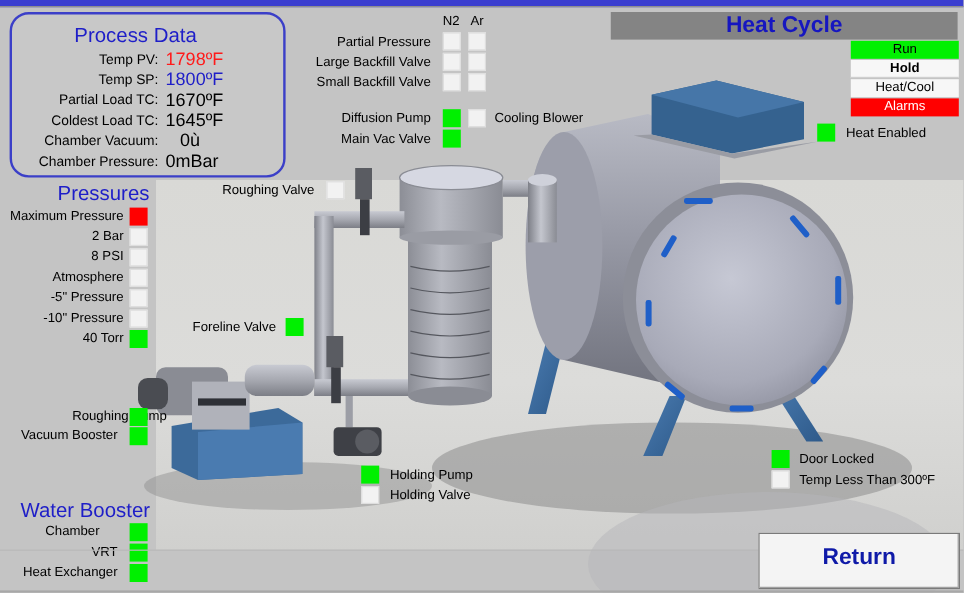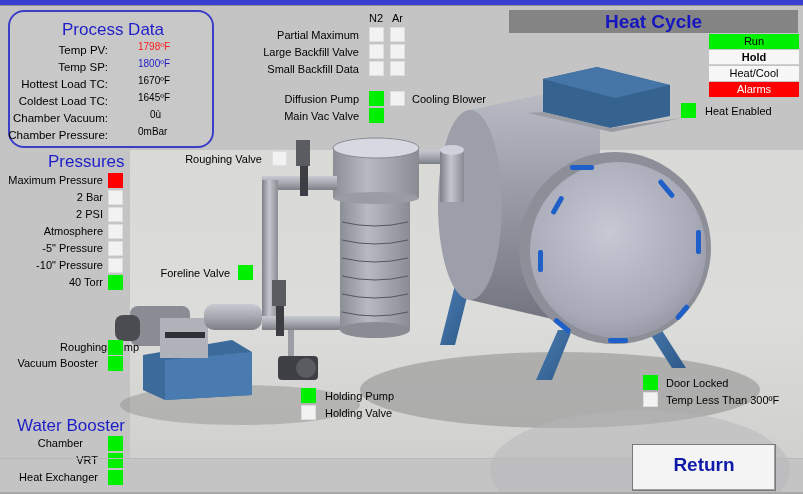--- a/index.html
+++ b/index.html
@@ -3,42 +3,42 @@
 <meta charset="utf-8">
 <style>
   html,body{margin:0;padding:0;}
   body{width:803px;height:494px;position:relative;overflow:hidden;background:#c4c4c4;font-family:"Liberation Sans",sans-serif;color:#000;}
   .abs{position:absolute;}
   .topbar{left:0;top:0;width:803px;height:5px;background:#3a3ed0;border-bottom:1px solid #8f8f8f;}
   .floor{left:130px;top:150px;width:673px;height:308px;background:linear-gradient(180deg,#d9d9d6 0%,#dcdcda 55%,#d0d0ce 100%);}
   .floorline{left:0;top:458px;width:803px;height:1px;background:#b8b8b8;}
   .bottomline{left:0;top:492px;width:803px;height:2px;background:#a8a8a8;}
 
-  .pd-box{left:8px;top:10px;width:202px;height:134px;border:2px solid #3b3fc8;border-radius:16px;background:#c8c8c8;}
+  .pd-box{left:8px;top:10px;width:202px;height:134px;border:2px solid #3b3fc8;border-radius:16px;background:#c8c8c8;padding-left:24px;}
   .pd-title{left:0;width:206px;top:8px;text-align:center;font-size:17px;color:#1e1ec8;}
   .pd-label{right:104px;font-size:11.5px;text-align:right;white-space:nowrap;}
-  .pd-val{left:128px;font-size:10px;white-space:nowrap;}
+  .pd-val{left:128px;font-size:15px;white-space:nowrap;}
 
   .sec-title{font-size:17px;color:#1e1ec8;white-space:nowrap;}
   .lbl{font-size:11px;white-space:nowrap;text-align:right;}
   .lbl-left{font-size:11px;white-space:nowrap;}
   .ind{width:15px;height:15px;box-sizing:border-box;}
   .on{background:#00f000;}
   .off{background:#f2f2f2;border:1px solid #dedede;}
   .alarm{background:#ff0000;}
 
   .hc-bar{left:509px;top:10px;width:289px;height:23px;background:#848484;}
   .hc-title{left:509px;top:10px;width:289px;height:23px;text-align:center;font-size:19px;font-weight:bold;color:#1616c0;line-height:24px;}
   .state{left:709px;width:90px;height:15px;font-size:11px;text-align:center;line-height:15px;box-sizing:border-box;}
   .st-run{background:#00f000;color:#000;}
   .st-hold{background:#f7f7f7;border-bottom:1px solid #cfcfcf;font-weight:bold;}
   .st-heat{background:#f7f7f7;}
   .st-alarm{background:#ff0000;color:#fff;}
 
-  .return-btn{left:632px;top:444px;width:144px;height:47px;background:#f4f4f4;border:1px solid #7a7a7a;box-shadow:inset -1px -1px 0 #a0a0a0;box-sizing:border-box;text-align:center;line-height:40px;font-size:19px;font-weight:bold;color:#0f1aa8;cursor:pointer;}
+  .return-btn{left:632px;top:444px;width:168px;height:47px;background:#f4f4f4;border:1px solid #7a7a7a;box-shadow:inset -1px -1px 0 #a0a0a0;box-sizing:border-box;text-align:center;line-height:40px;font-size:19px;font-weight:bold;color:#0f1aa8;cursor:pointer;}
   svg{position:absolute;left:0;top:0;}
 </style>
 </head>
 <body>
 
 <div class="abs topbar"></div>
 <div class="abs floor"></div>
 
 <svg width="803" height="494">
   <defs>
@@ -142,36 +142,36 @@
   <rect x="165" y="332" width="40" height="6" fill="#2e3036"></rect>
   <rect x="204" y="304" width="58" height="26" rx="10" fill="url(#pipeH)"></rect>
 </svg>
 
 <div class="abs pd-box">
   <div class="abs pd-title">Process Data</div>
   <div class="abs pd-label" style="top:32px">Temp PV:</div>
   <div class="abs pd-val" style="top:29px;color:#ff1a1a">1798ºF</div>
   <div class="abs pd-label" style="top:49px">Temp SP:</div>
   <div class="abs pd-val" style="top:46px;color:#1e1ec8">1800ºF</div>
-  <div class="abs pd-label" style="top:66px">Hottest Load TC:</div>
+  <div class="abs pd-label" style="top:66px">Partial Load TC:</div>
   <div class="abs pd-val" style="top:63px">1670ºF</div>
   <div class="abs pd-label" style="top:83px">Coldest Load TC:</div>
   <div class="abs pd-val" style="top:80px">1645ºF</div>
   <div class="abs pd-label" style="top:100px">Chamber Vacuum:</div>
   <div class="abs pd-val" style="top:97px;left:140px">0ù</div>
   <div class="abs pd-label" style="top:117px">Chamber Pressure:</div>
   <div class="abs pd-val" style="top:114px">0mBar</div>
 </div>
 
 <div class="abs sec-title" style="left:48px;top:152px">Pressures</div>
 <div class="abs lbl" style="right:700px;top:174px">Maximum Pressure</div>
 <div class="abs ind alarm" style="left:108px;top:173px"></div>
 <div class="abs lbl" style="right:700px;top:191px">2 Bar</div>
 <div class="abs ind off" style="left:108px;top:190px"></div>
-<div class="abs lbl" style="right:700px;top:208px">2 PSI</div>
+<div class="abs lbl" style="right:700px;top:208px">8 PSI</div>
 <div class="abs ind off" style="left:108px;top:207px"></div>
 <div class="abs lbl" style="right:700px;top:225px">Atmosphere</div>
 <div class="abs ind off" style="left:108px;top:224px"></div>
 <div class="abs lbl" style="right:700px;top:242px">-5" Pressure</div>
 <div class="abs ind off" style="left:108px;top:241px"></div>
 <div class="abs lbl" style="right:700px;top:259px">-10" Pressure</div>
 <div class="abs ind off" style="left:108px;top:258px"></div>
 <div class="abs lbl" style="right:700px;top:276px">40 Torr</div>
 <div class="abs ind on" style="left:108px;top:275px"></div>
 
@@ -183,27 +183,27 @@
 <div class="abs sec-title" style="left:17px;top:416px">Water Booster</div>
 <div class="abs lbl" style="right:720px;top:437px">Chamber</div>
 <div class="abs ind on" style="left:108px;top:436px"></div>
 <div class="abs lbl" style="right:705px;top:454px">VRT</div>
 <div class="abs ind on" style="left:108px;top:453px"></div>
 <div class="abs lbl" style="right:705px;top:471px">Heat Exchanger</div>
 <div class="abs ind on" style="left:108px;top:470px"></div>
 
 <div class="abs lbl-left" style="left:369px;top:12px">N2</div>
 <div class="abs lbl-left" style="left:392px;top:12px">Ar</div>
-<div class="abs lbl" style="right:444px;top:29px">Partial Maximum</div>
+<div class="abs lbl" style="right:444px;top:29px">Partial Pressure</div>
 <div class="abs ind off" style="left:369px;top:27px"></div>
 <div class="abs ind off" style="left:390px;top:27px"></div>
 <div class="abs lbl" style="right:444px;top:46px">Large Backfill Valve</div>
 <div class="abs ind off" style="left:369px;top:44px"></div>
 <div class="abs ind off" style="left:390px;top:44px"></div>
-<div class="abs lbl" style="right:444px;top:63px">Small Backfill Data</div>
+<div class="abs lbl" style="right:444px;top:63px">Small Backfill Valve</div>
 <div class="abs ind off" style="left:369px;top:61px"></div>
 <div class="abs ind off" style="left:390px;top:61px"></div>
 
 <div class="abs lbl" style="right:444px;top:93px">Diffusion Pump</div>
 <div class="abs ind on" style="left:369px;top:91px"></div>
 <div class="abs ind off" style="left:390px;top:91px"></div>
 <div class="abs lbl-left" style="left:412px;top:93px">Cooling Blower</div>
 <div class="abs lbl" style="right:444px;top:110px">Main Vac Valve</div>
 <div class="abs ind on" style="left:369px;top:108px"></div>
 <div class="abs lbl" style="right:541px;top:153px">Roughing Valve</div>

